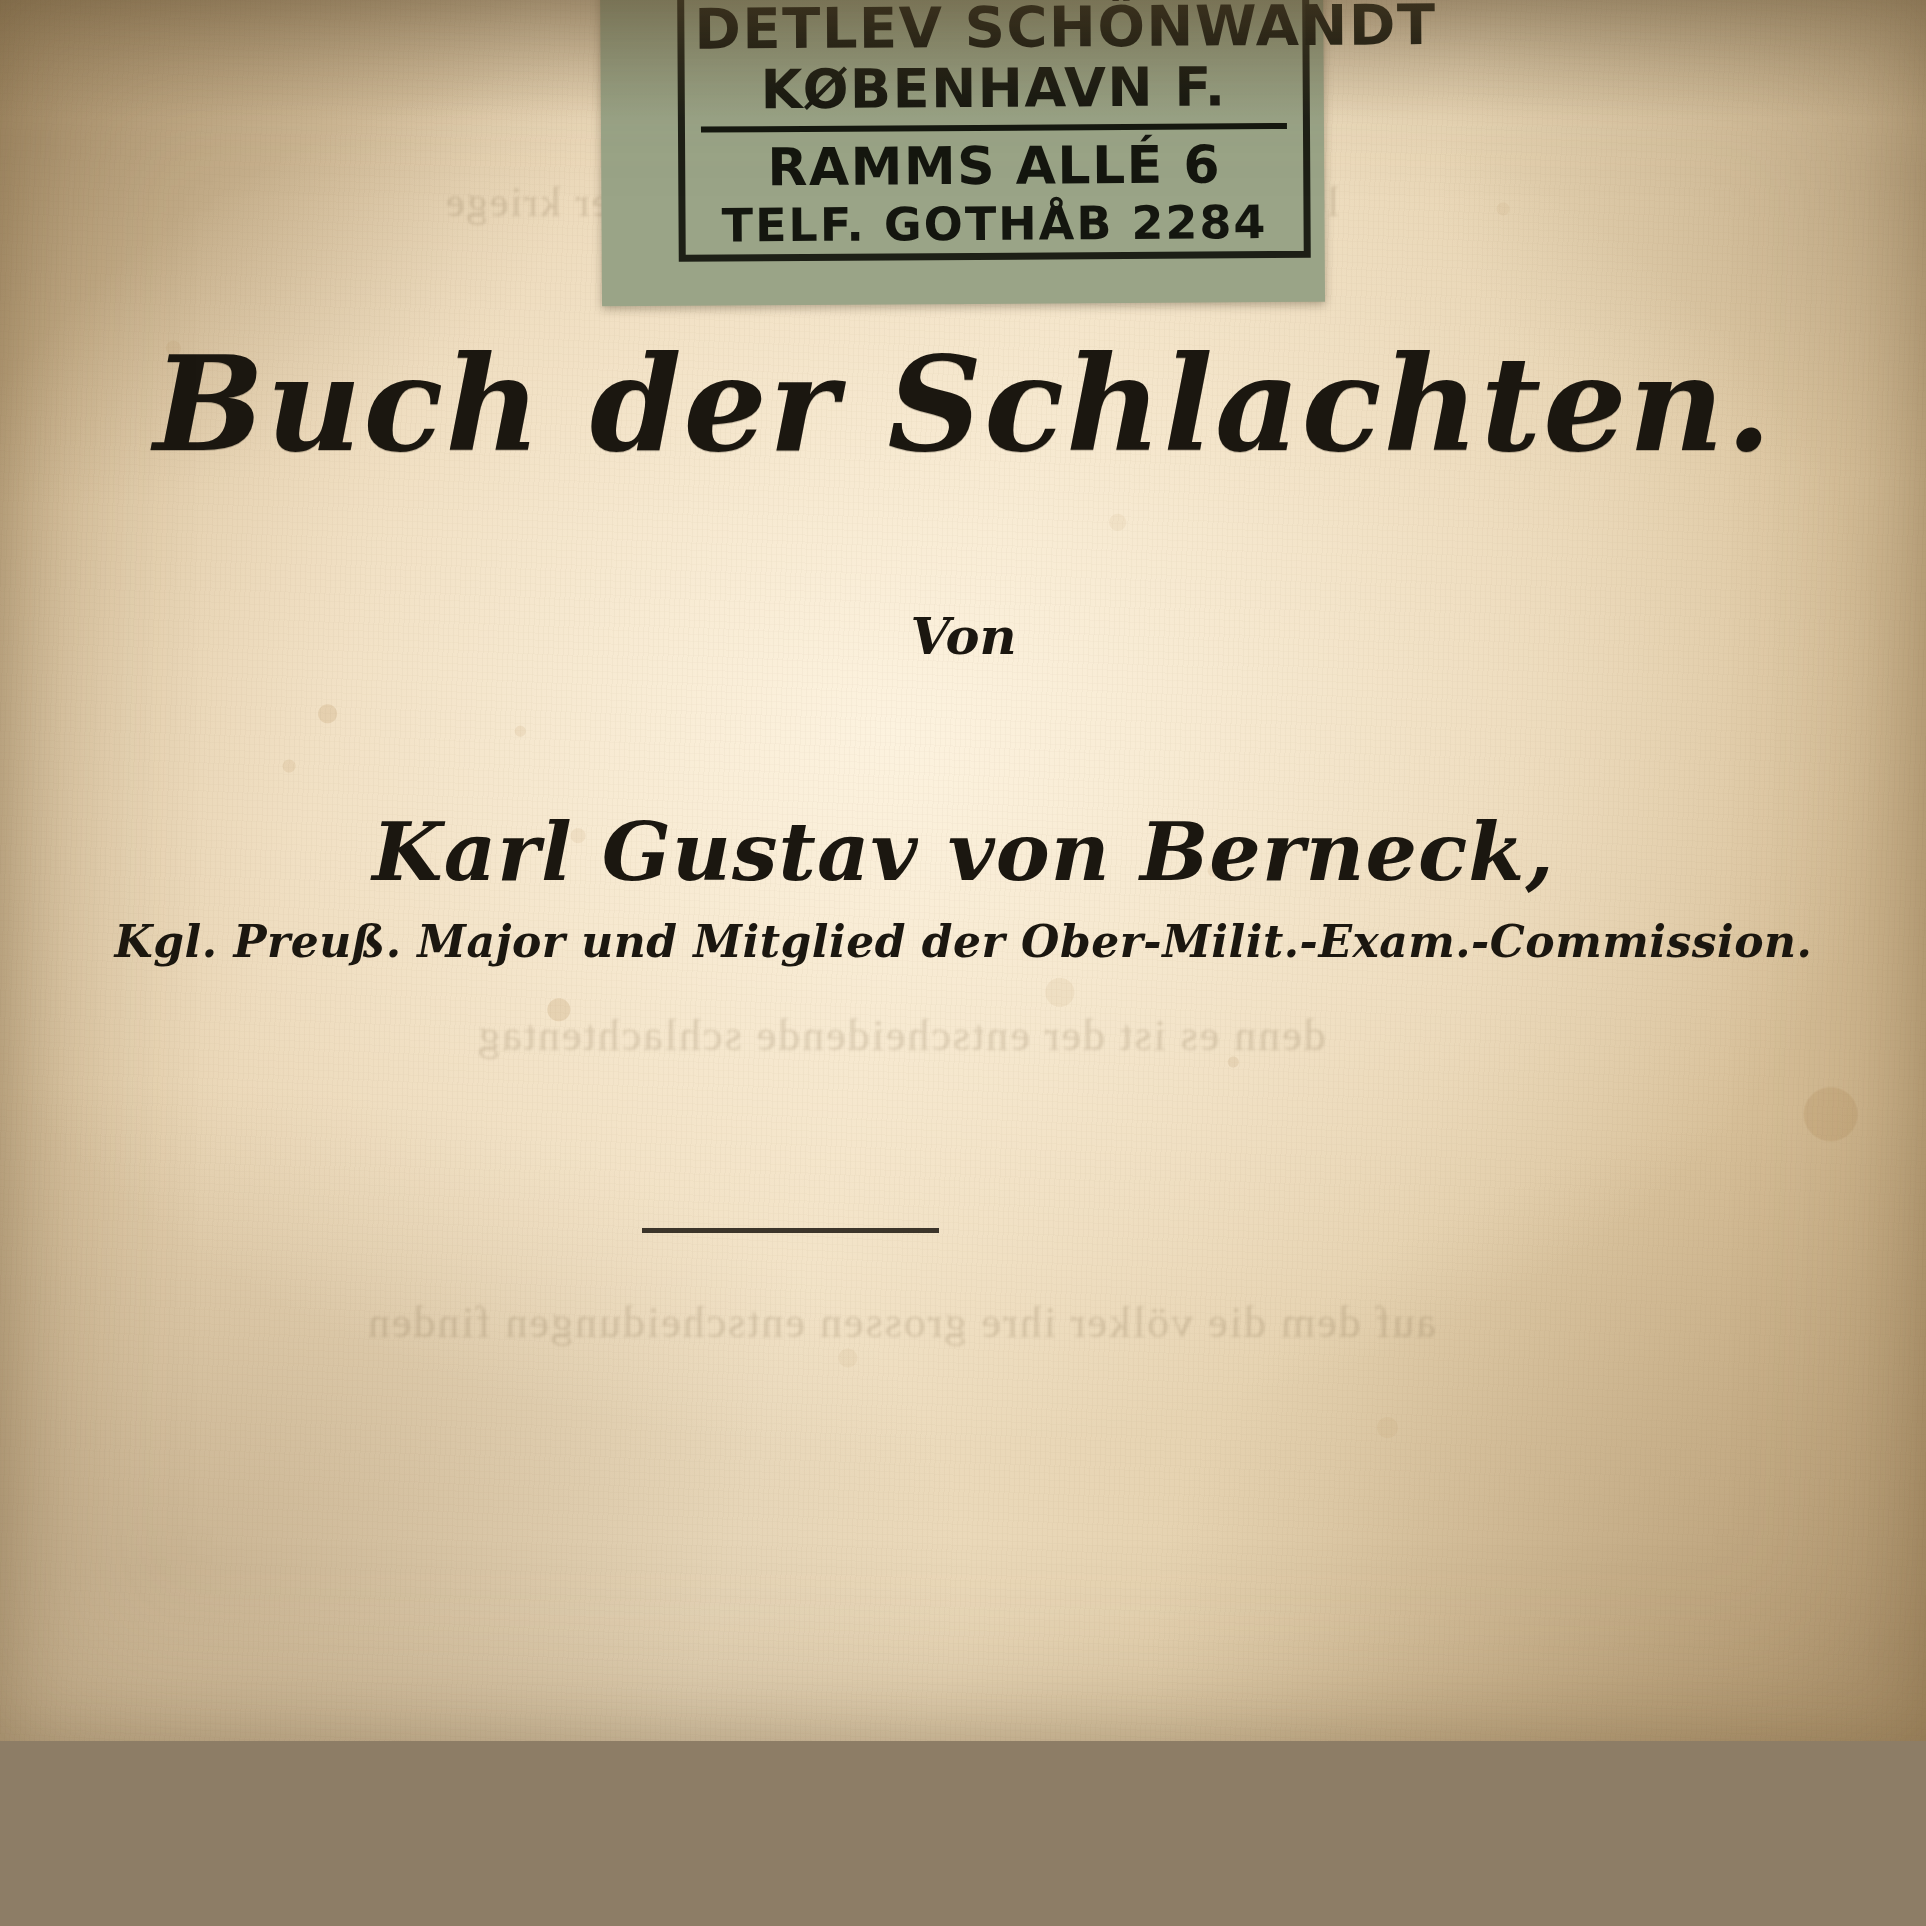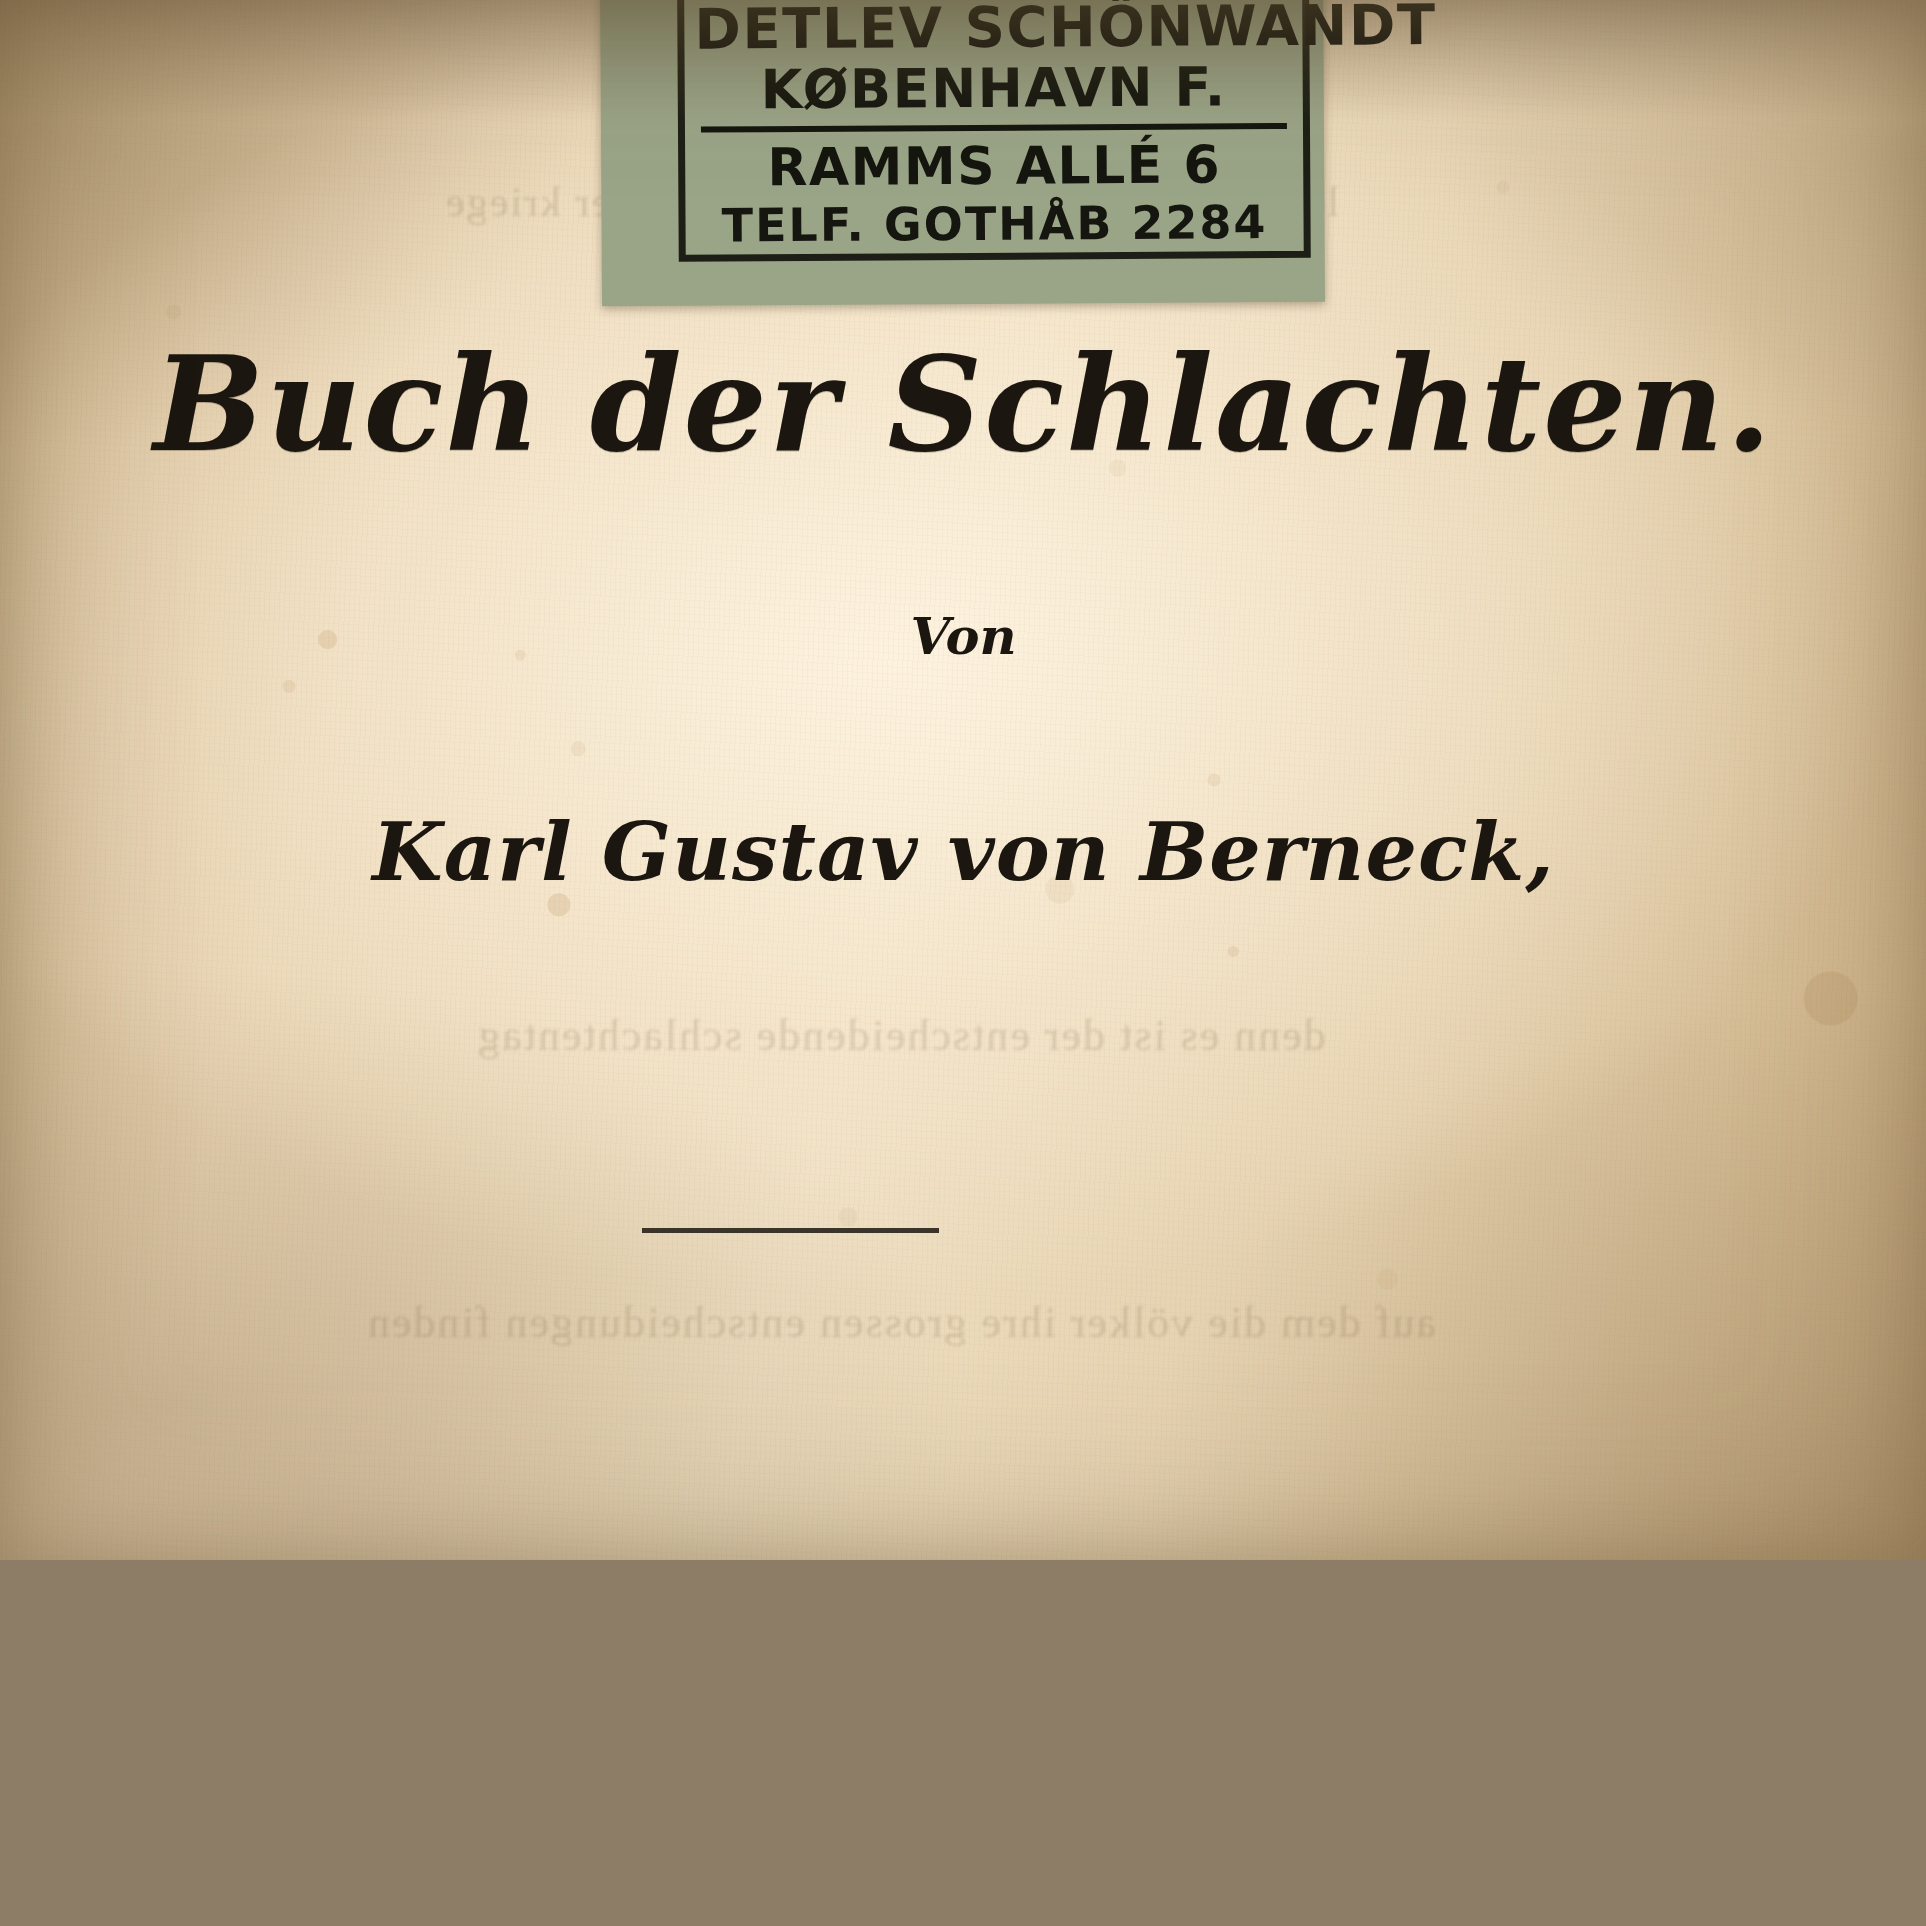--- a/index.html
+++ b/index.html
@@ -3,21 +3,21 @@
 <meta charset="utf-8">
 <style>
   html, body {
     margin: 0;
     padding: 0;
     background: #8d7d66;
   }
   .page {
     position: relative;
     width: 1927px;
-    height: 1560px;
+    height: 1741px;
     overflow: hidden;
     font-family: "Liberation Serif", serif;
     background-color: #e2cfae;
     background-image:
       radial-gradient(ellipse 70% 55% at 46% 42%, rgba(255,246,228,0.85) 0%, rgba(250,236,212,0.5) 45%, rgba(226,203,170,0.0) 75%),
       radial-gradient(ellipse 60% 40% at 8% 90%, rgba(150,126,92,0.38) 0%, rgba(150,126,92,0.0) 70%),
       radial-gradient(ellipse 55% 45% at 98% 95%, rgba(148,124,90,0.42) 0%, rgba(148,124,90,0.0) 70%),
       radial-gradient(ellipse 40% 30% at 2% 8%, rgba(140,118,86,0.45) 0%, rgba(140,118,86,0.0) 70%),
       radial-gradient(ellipse 35% 25% at 99% 10%, rgba(140,118,86,0.30) 0%, rgba(140,118,86,0.0) 70%),
       linear-gradient(105deg, #cbb188 0%, #e7d3b2 22%, #efdfc2 48%, #e3cfac 72%, #c9ad82 100%);
@@ -223,20 +223,21 @@
       <div class="stamp-line" id="stamp-city">KØBENHAVN F.</div>
       <div class="stamp-rule"></div>
       <div class="stamp-line" id="stamp-street">RAMMS ALLÉ 6</div>
       <div class="stamp-line" id="stamp-phone">TELF. GOTHÅB 2284</div>
     </div>
   </div>
 
   <div class="fraktur" id="title">Buch der Schlachten.</div>
   <div class="fraktur" id="author">Karl Gustav von Berneck,</div>
   <div class="fraktur" id="byline">Von</div>
+  <div class="fraktur" id="author-titles">Kgl. Preuß. Major und Mitglied der Ober-Milit.-Exam.-Commission.</div>
 
   <div class="divider"></div>
 
   <div class="fraktur" id="battles">Marathon — Arbela — Cannae — Pharsalus — Im Teutoburger</div>
 
   <div class="vignette"></div>
   <div class="top-shadow"></div>
 </div>
 
 

